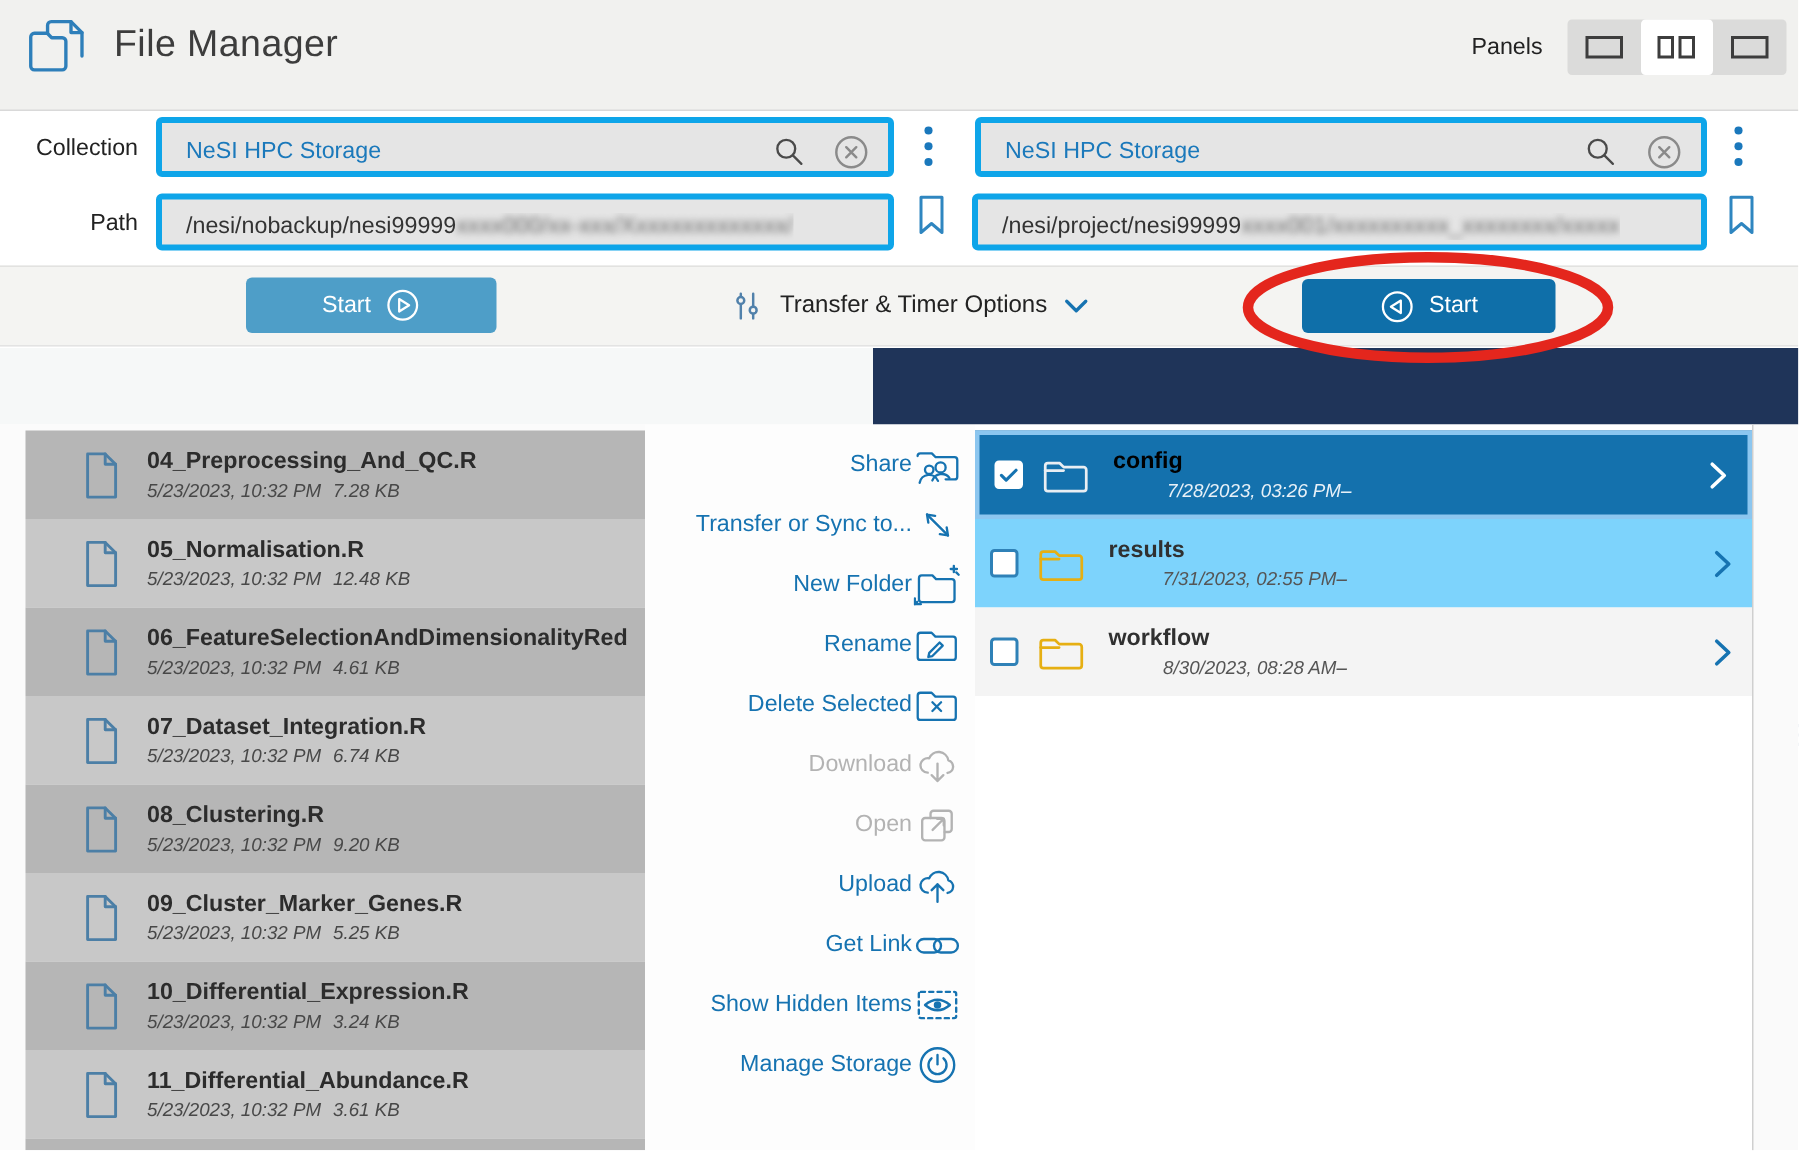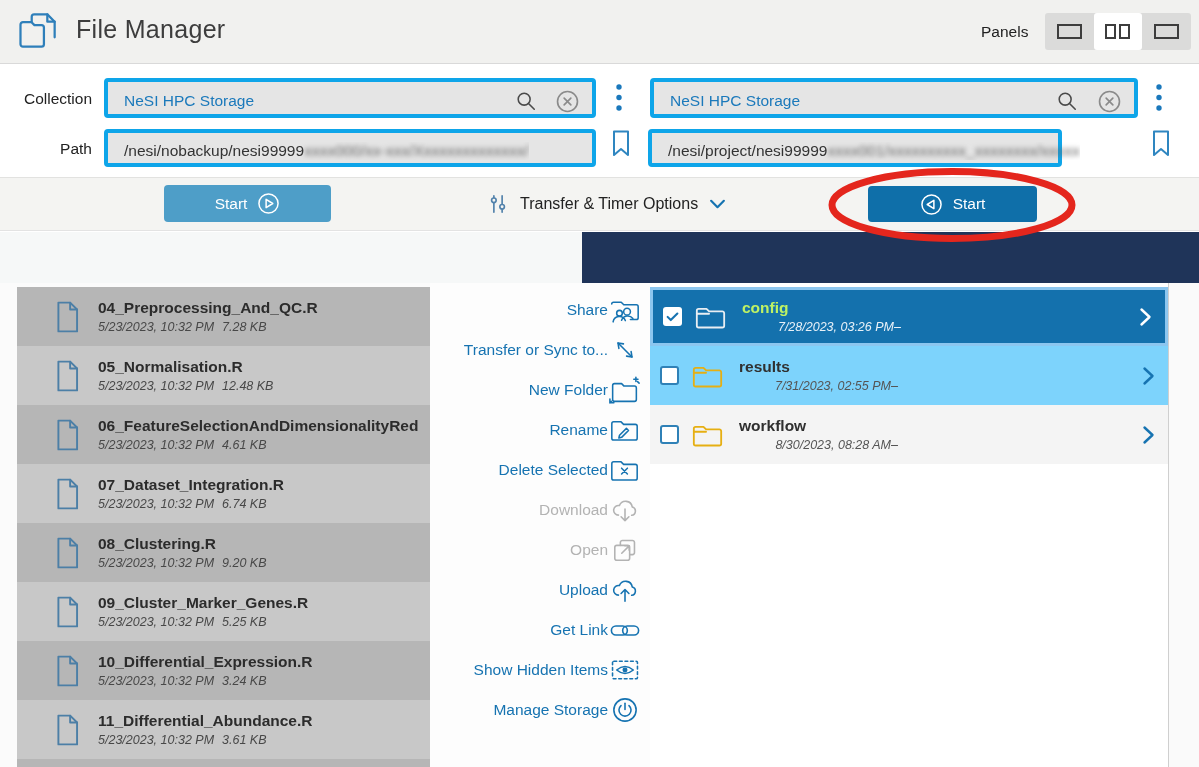--- a/index.html
+++ b/index.html
@@ -2,21 +2,21 @@
 <html><head>
 <meta charset="utf-8">
 <style>
   html,body{margin:0;padding:0;background:#fff;}
   #app{position:relative;width:1199px;height:767px;overflow:hidden;
        font-family:"Liberation Sans",sans-serif;background:#fff;}
   .abs{position:absolute;}
   svg{stroke:currentColor;fill:none;stroke-width:1.7;stroke-linecap:round;stroke-linejoin:round;display:block;}
 
   
-  .header{left:0;top:0;width:1199px;height:64px;background:#f1f1ef;border-bottom:1px solid #d9d9d9;box-sizing:border-box;}
+  .header{left:0;top:0;width:1199px;height:74px;background:#f1f1ef;border-bottom:1px solid #d9d9d9;box-sizing:border-box;}
   .logo{left:18px;top:10px;color:#2e7fba;}
   .title{left:76px;top:15px;font-size:25px;color:#3d3d3d;letter-spacing:.3px;}
   .panels-label{left:981px;top:23px;font-size:15.5px;color:#222;}
   .pgroup{left:1045px;top:13px;width:146px;height:37px;background:#dbdbda;border-radius:3px;display:flex;}
   .pbtn{width:48.6px;height:37px;display:flex;align-items:center;justify-content:center;gap:3px;cursor:pointer;}
   .pbtn.sel{background:#fff;border-radius:3px;}
   .pr{width:25px;height:15px;border:2px solid #3d3d3d;box-sizing:border-box;}
   .ps{width:11px;height:15px;border:2px solid #3d3d3d;box-sizing:border-box;}
 
   
@@ -79,21 +79,21 @@
   .folder-row.shade{background:#f4f4f4;}
   .folder-row.selected{background:#1471ad;border:3px solid #8cc6ef;}
   .rcb{width:19px;height:19px;border-radius:3px;box-sizing:border-box;flex:0 0 auto;background:#fff;
        display:flex;align-items:center;justify-content:center;color:#1673b1;}
   .rcb.un{border:2px solid #2f81b7;}
   .rfold{margin-left:13px;color:#e6af12;flex:0 0 auto;}
   .selected .rfold{color:#e9eef3;}
   .rtxt{margin-left:16px;display:flex;flex-direction:column;}
   .rname{font-size:15.5px;font-weight:bold;color:#303030;}
   .rmeta{margin-top:3px;font-size:12.5px;font-style:italic;color:#555;text-align:right;}
-  .selected .rname{color:#bef264;}
+  .selected .rname{color:#000000;}
   .selected .rmeta{color:#e8f1f8;}
   .rdate{display:inline-block;width:152px;}
   .rchev{margin-left:auto;margin-right:13px;color:#1673b1;}
   .selected .rchev{color:#fff;}
   .rgutter{left:1168px;top:283px;width:31px;height:484px;background:#fafafa;border-left:1px solid #cfcfcf;box-sizing:border-box;}
 </style>
 </head>
 <body>
 
 <div id="app">
@@ -176,21 +176,21 @@
   <div class="abs flabel" style="left:0;top:140px">Path</div>
   <div class="abs inputbox" style="left:104px;top:129px;width:492px;height:38px">
     <span class="ival pathv"><span>/nesi/nobackup/nesi99999</span><span class="blur">xxxx000/xx-xxx/Xxxxxxxxxxxxxx/</span></span>
   </div>
   <span class="abs bmk" style="left:612px;top:130px">
     <svg viewBox="0 0 18 27" width="18" height="27" style="stroke-width:2">
         <path d="M2 1.5 h14 v23.5 l-7 -6 -7 6 z"></path>
       </svg>
     </span>
 
-  <div class="abs inputbox" style="left:648px;top:129px;width:414px;height:38px">
+  <div class="abs inputbox" style="left:648px;top:129px;width:490px;height:38px">
     <span class="ival pathv"><span>/nesi/project/nesi99999</span><span class="blur">xxxx001/xxxxxxxxxx_xxxxxxxx/xxxxx</span></span>
   </div>
   <span class="abs bmk" style="left:1152px;top:130px">
     <svg viewBox="0 0 18 27" width="18" height="27" style="stroke-width:2">
         <path d="M2 1.5 h14 v23.5 l-7 -6 -7 6 z"></path>
       </svg>
     </span>
 
   <div class="abs abar"></div>
   <div class="abs startL">

